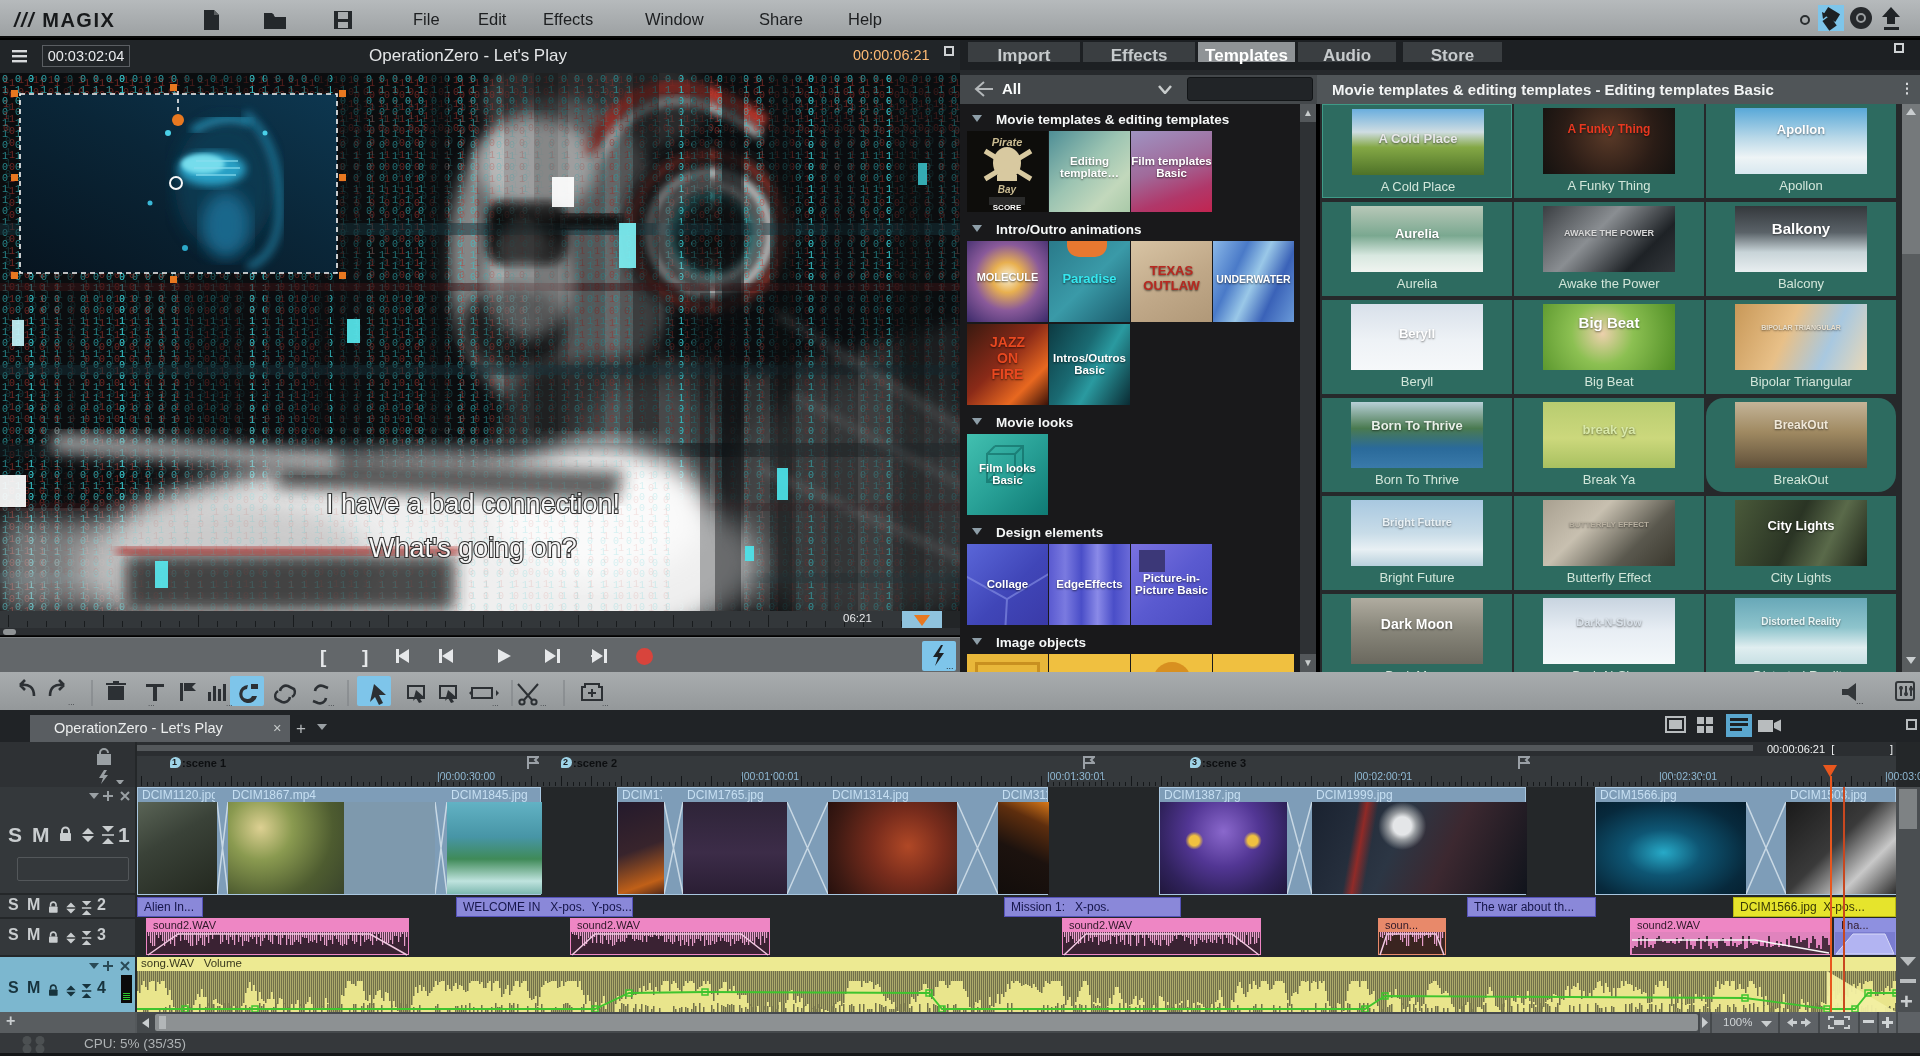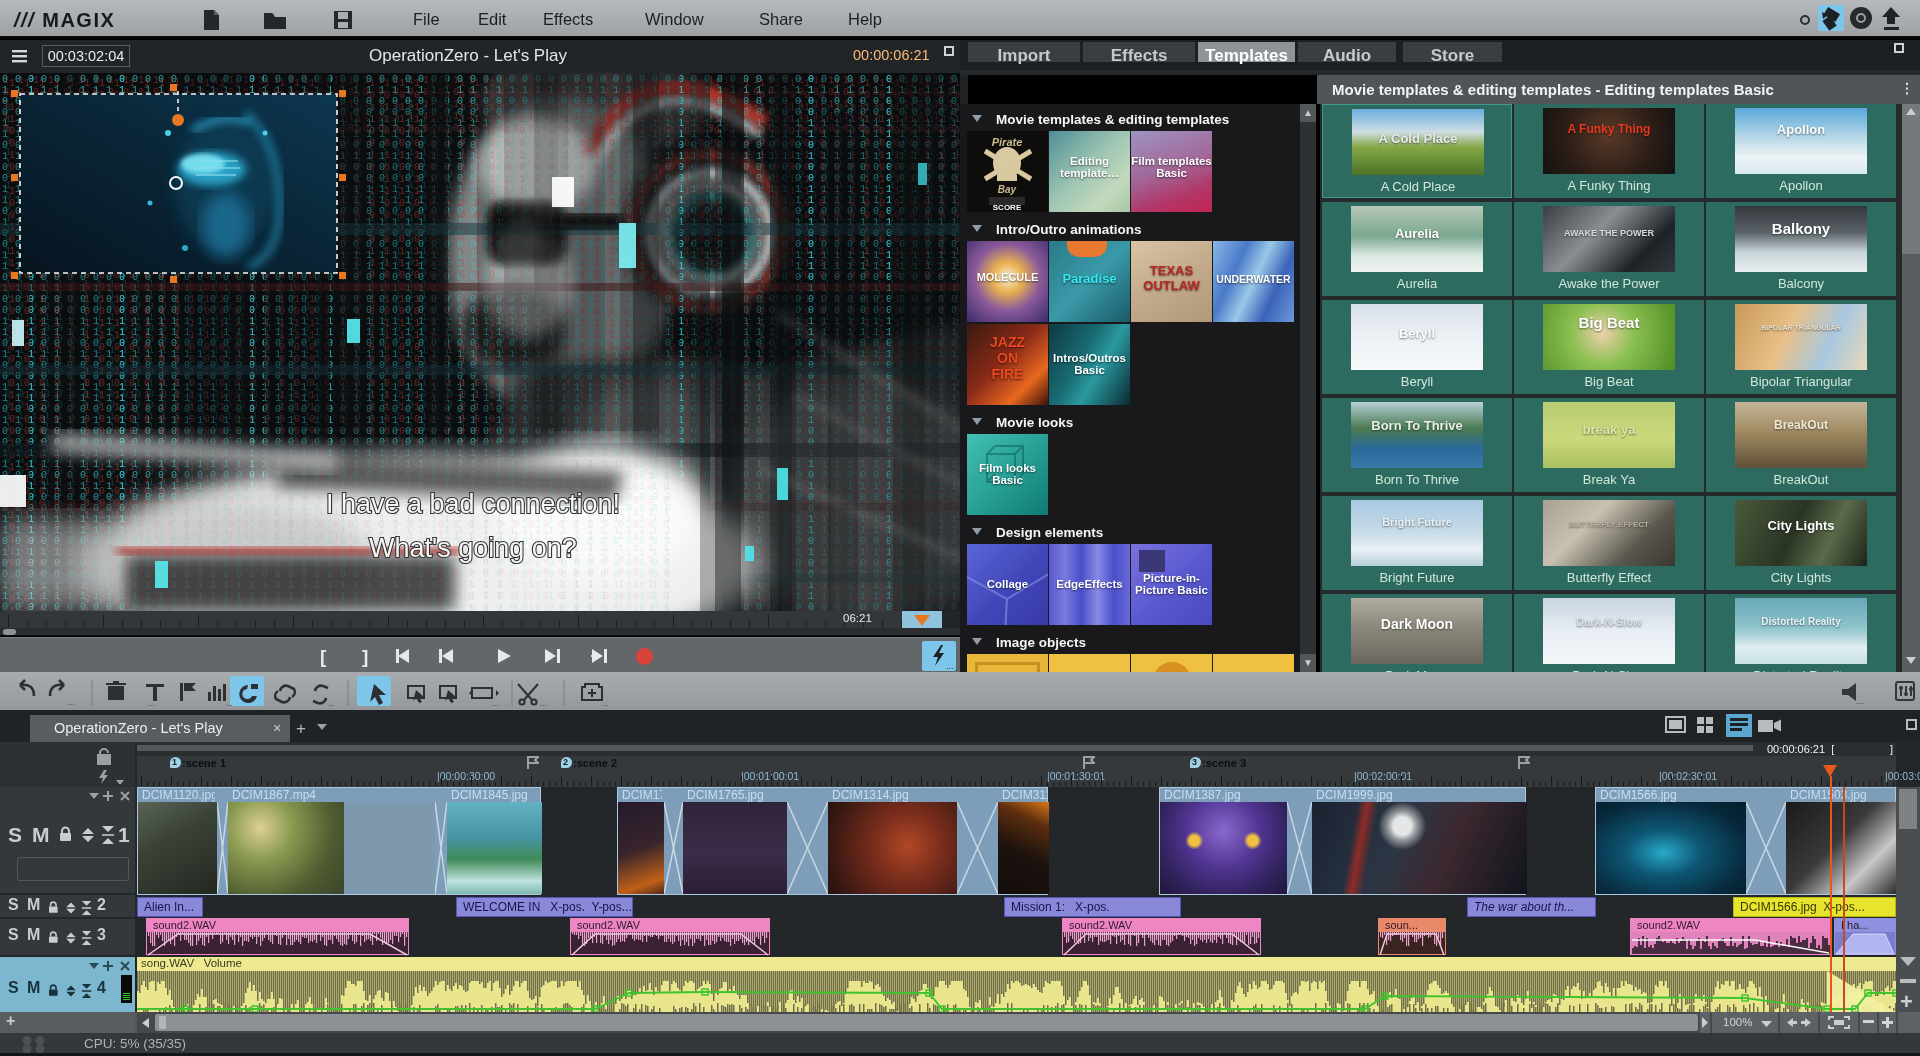--- a/index.html
+++ b/index.html
@@ -398,20 +398,30 @@
 <div class="rtab" style="left:123px;width:112px;">Effects</div>
 <div class="rtab act" style="left:238px;width:97px;">Templates</div>
 <div class="rtab" style="left:338px;width:98px;">Audio</div>
 <div class="rtab" style="left:443px;width:99px;">Store</div>
 <svg class="abs" style="left:934px;top:3px" width="10" height="10">
         <rect x="1" y="1" width="8" height="8" fill="none" stroke="#cfd2d4" stroke-width="2"></rect>
       </svg>
 </div>
 <div class="abs" style="left:960px;top:70px;width:357px;height:5px;background:#26292c;"></div>
 <div class="abs" style="left:960px;top:75px;width:8px;height:29px;background:#202326;"></div>
+<div id="subrowL" class="abs">
+<svg class="abs" style="left:14px;top:6px" width="20" height="16">
+        <path d="M10 1 L2 8 L10 15 M2 8 H19" stroke="#b4b8ba" stroke-width="2" fill="none"></path>
+      </svg>
+<div class="abs" style="left:42px;top:5px;color:#fafcfc;font-size:15px;font-weight:bold;">All</div>
+<svg class="abs" style="left:198px;top:10px" width="14" height="9">
+        <path d="M1 1 L7 8 L13 1" stroke="#c8cccc" stroke-width="2.5" fill="none"></path>
+      </svg>
+<div class="abs" style="left:227px;top:2px;width:126px;height:24px;background:#212427;border-radius:3px;border:1px solid #121517;"></div>
+</div>
 <div class="abs" style="left:1317px;top:70px;width:603px;height:5px;background:#26292c;"></div>
 <div id="catpanel" class="abs">
 <div class="sarr" style="left:12px;top:11px;"></div>
 <div class="sech" style="left:36px;top:8px;">Movie templates &amp; editing templates</div>
 <div class="cth" style="left:7px;top:27px;background:#0e0d0b;"><svg width="81" height="81">
           <g fill="#d8c9a0">
             <ellipse cx="40" cy="32" rx="14" ry="16"></ellipse>
             <rect x="30" y="44" width="20" height="6"></rect>
             <path d="M18 20 l46 28 M64 20 L18 48" stroke="#d8c9a0" stroke-width="5"></path>
           </g>
@@ -545,21 +555,21 @@
 <div class="card" style="left:2px;top:294px;">
 <div class="ph" style="background:linear-gradient(180deg,#b8d0d8 0%,#4a7a50 40%,#2a6a9a 70%,#3a7aaa 100%);"></div>
 <div class="ov" style="left:29px;top:20px;color:#e8f0e8;font-size:13px;">Born To Thrive</div>
 <div class="nm">Born To Thrive</div>
       </div>
 <div class="card" style="left:194px;top:294px;">
 <div class="ph" style="background:linear-gradient(180deg,#b8cc70 0%,#ccd87c 55%,#a8c060 100%);"></div>
 <div class="ov" style="left:29px;top:24px;color:#d8e8a8;font-size:13px;">break ya</div>
 <div class="nm">Break Ya</div>
       </div>
-<div class="card" style="left:386px;top:294px;">
+<div class="card" style="left:386px;top:294px;border-radius:18px;">
 <div class="ph" style="background:linear-gradient(180deg,#c4b498 0%,#a08a62 45%,#60503a 100%);"></div>
 <div class="ov" style="left:29px;top:20px;color:#f0e8d8;font-size:12px;">BreakOut</div>
 <div class="nm">BreakOut</div>
       </div>
 <div class="card" style="left:2px;top:392px;">
 <div class="ph" style="background:linear-gradient(180deg,#a8c8e0 0%,#c8dce8 50%,#e8f0f4 75%,#b8d0dc 100%);"></div>
 <div class="ov" style="left:29px;top:20px;color:#e8f0f4;font-size:11px;">Bright Future</div>
 <div class="nm">Bright Future</div>
       </div>
 <div class="card" style="left:194px;top:392px;">
@@ -1144,21 +1154,21 @@
 <div class="t2clip" style="left:137px;width:66px;background:#8a88d9;color:#16164a;border-color:#5552b8;">
         <span style="position:absolute;left:6px;top:2px;">Alien In...</span>
       </div>
 <div class="t2clip" style="left:456px;width:177px;background:#8a88d9;color:#16164a;border-color:#5552b8;">
         <span style="position:absolute;left:6px;top:2px;">WELCOME IN&nbsp;&nbsp; X-pos.&nbsp; Y-pos...</span>
       </div>
 <div class="t2clip" style="left:1004px;width:177px;background:#8a88d9;color:#16164a;border-color:#5552b8;">
         <span style="position:absolute;left:6px;top:2px;">Mission 1:&nbsp;&nbsp; X-pos.</span>
       </div>
 <div class="t2clip" style="left:1467px;width:129px;background:#8a88d9;color:#16164a;border-color:#5552b8;">
-        <span style="position:absolute;left:6px;top:2px;font-style:italic;">The war about th...</span>
+        <span style="position:absolute;left:6px;top:2px;">The war about th...</span>
       </div>
 <div class="t2clip" style="left:1733px;width:163px;background:#e6e42c;color:#3a3a06;border-color:#b8b810;">
         <span style="position:absolute;left:6px;top:2px;">DCIM1566.jpg&nbsp;&nbsp;X-pos...</span>
       </div>
 <div class="t3clip" style="left:146px;width:263px;background:#3a2233;border-color:#ee86c4;">
 <div class="hd" style="background:#ee86c4;">sound2.WAV</div>
 <svg class="abs" style="left:0;top:13px;" width="261" height="16">
           <rect x="1" y="0" width="1.2" height="4" fill="#e8a0cc"></rect>
           <rect x="3" y="0" width="1.2" height="11" fill="#e8a0cc"></rect>
           <rect x="5" y="0" width="1.2" height="14" fill="#e8a0cc"></rect>

